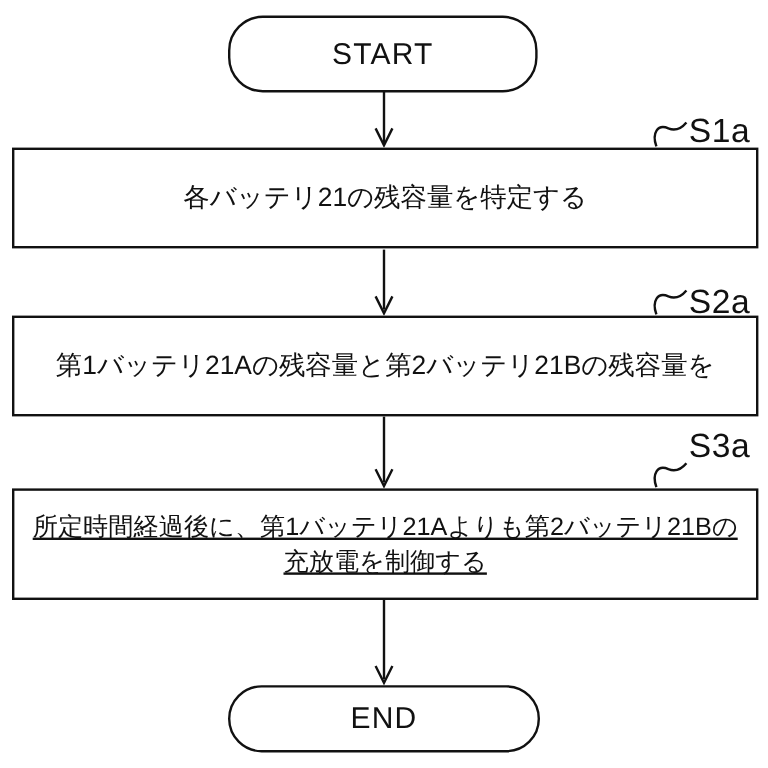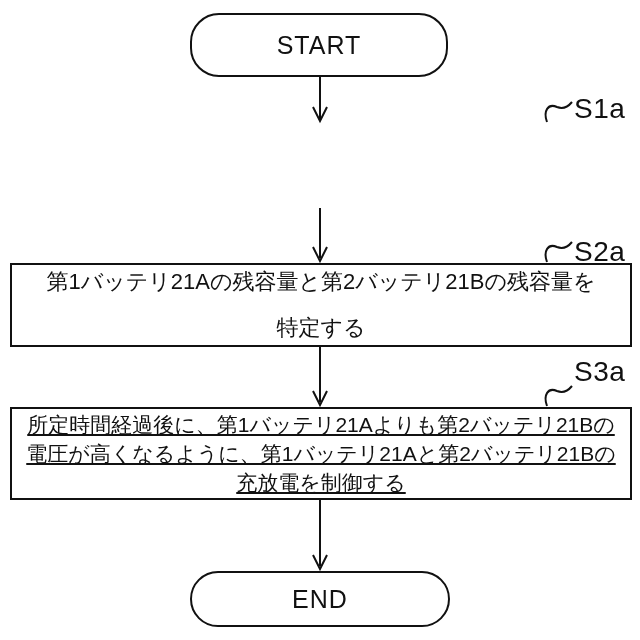--- a/index.html
+++ b/index.html
@@ -110,31 +110,32 @@
 
     <path d="M547,122 C543,111 548,103 557,107 C562,109 567,108 572,102"></path>
     <path d="M547,262 C543,251 548,243 557,247 C562,249 567,248 572,242"></path>
     <path d="M547,406 C543,395 548,387 557,391 C562,393 567,392 572,386"></path>
   </svg>
 
   <div class="terminal start">
     <span>START</span>
   </div>
 
+  <div class="process box1">
+    <div class="line">各バッテリ21の残容量を特定する</div>
+  </div>
   <div class="ref-label s1a">S1a</div>
 
   <div class="process box2">
     <div class="line">第1バッテリ21Aの残容量と第2バッテリ21Bの残容量を</div>
-    <div class="line">特定する</div>
   </div>
   <div class="ref-label s2a">S2a</div>
 
   <div class="process box3">
     <div class="line">所定時間経過後に、第1バッテリ21Aよりも第2バッテリ21Bの</div>
-    <div class="line">電圧が高くなるように、第1バッテリ21Aと第2バッテリ21Bの</div>
     <div class="line">充放電を制御する</div>
   </div>
   <div class="ref-label s3a">S3a</div>
 
   <div class="terminal end">
     <span>END</span>
   </div>
 
 </div>
 

